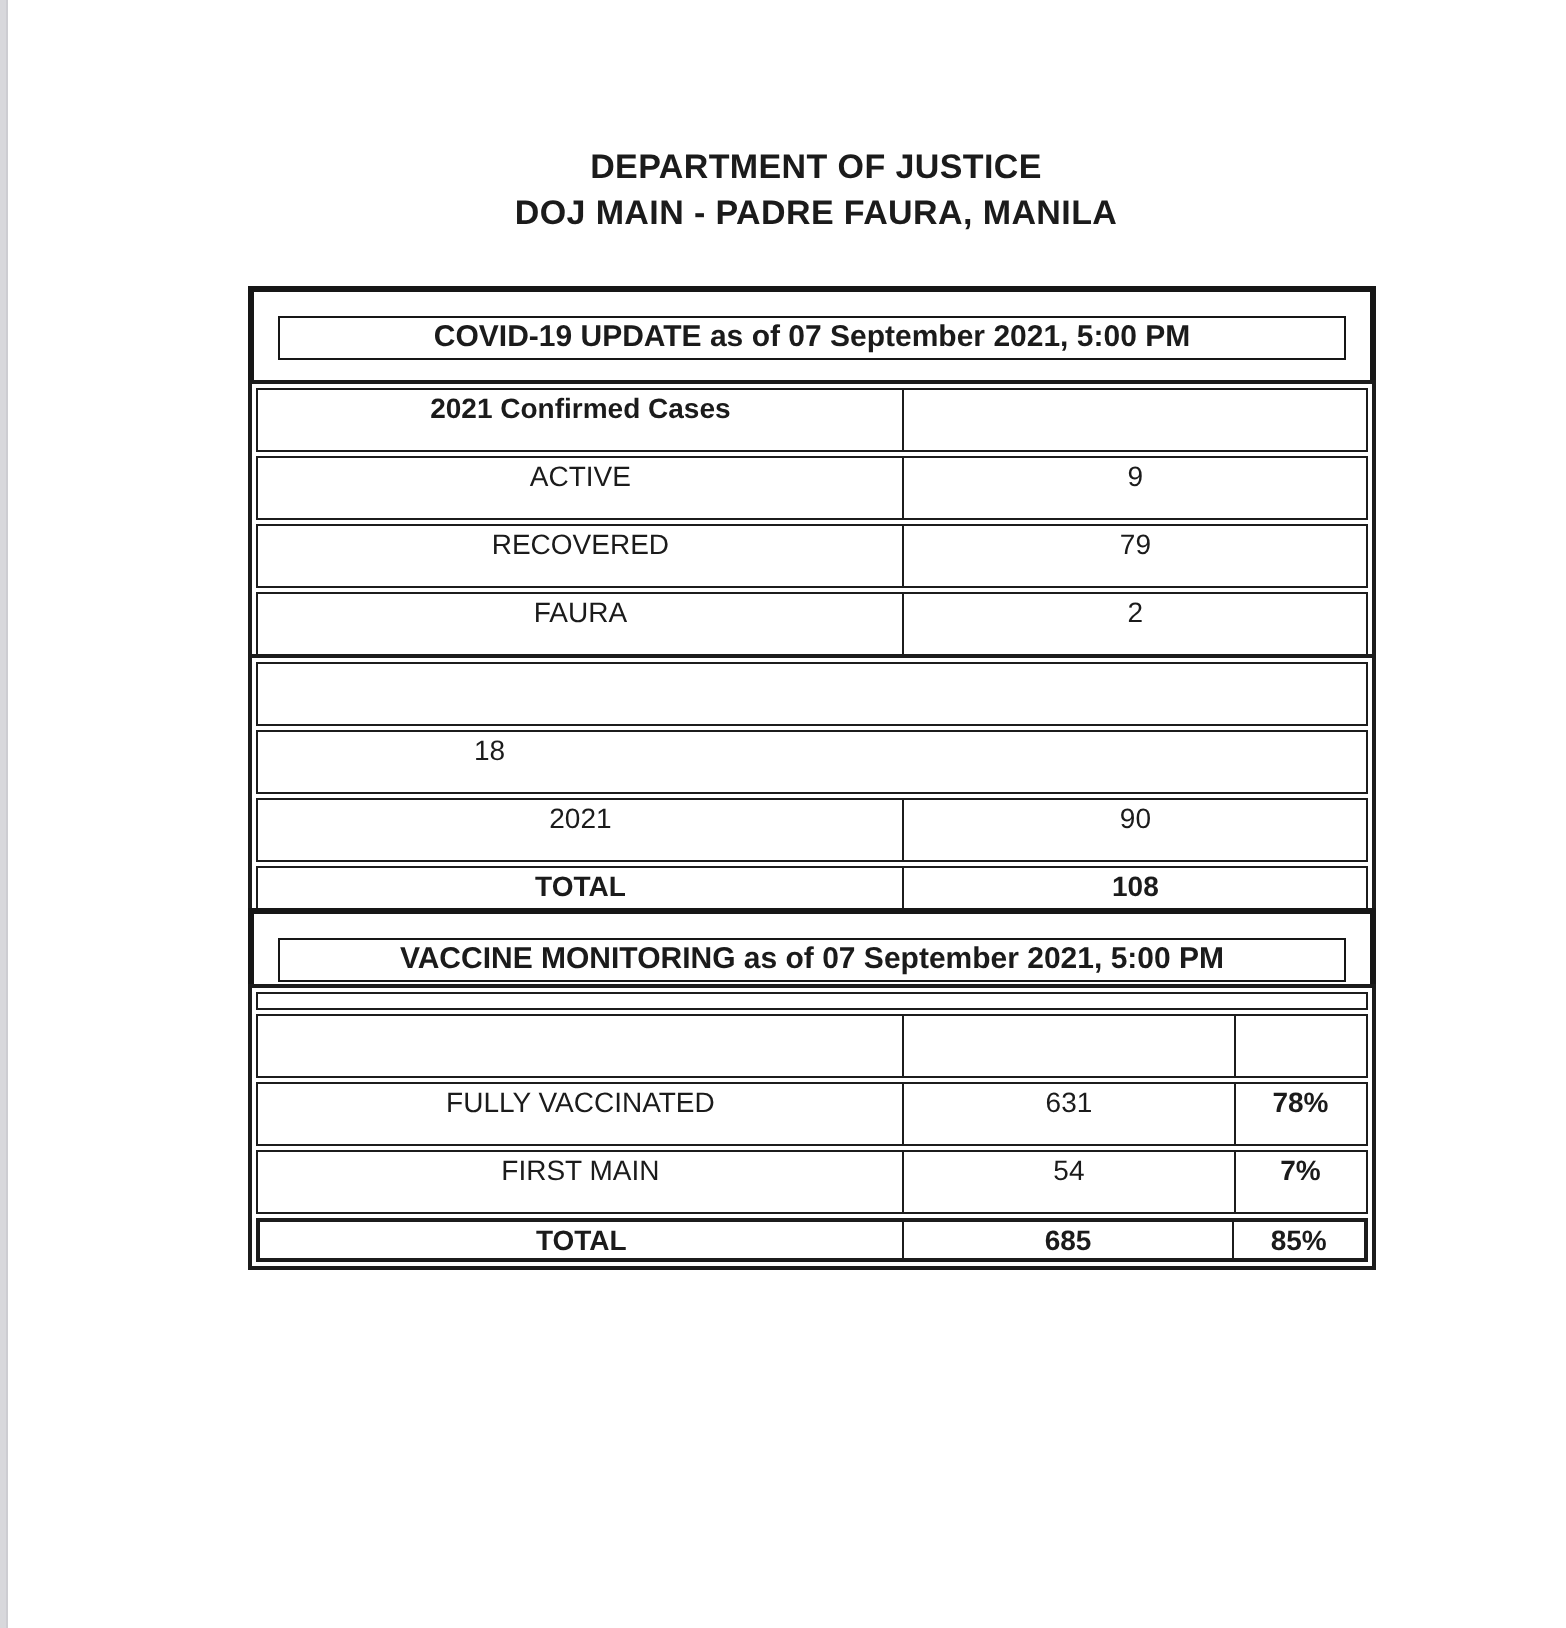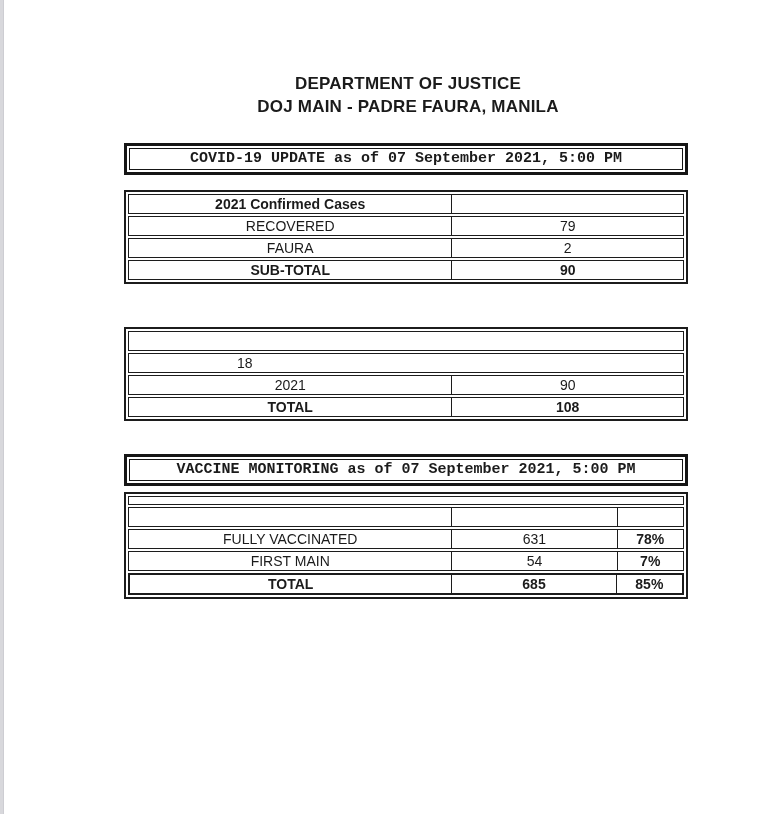--- a/index.html
+++ b/index.html
@@ -34,23 +34,22 @@
     font-weight: bold;
     font-size: 17px;
     line-height: 23px;
     letter-spacing: 0.2px;
   }
   .banner {
     position: absolute;
     left: 0;
     width: 100%;
     border: 3px solid #161616;
-    padding: 2px;
+    padding: 12px;
     background: #ffffff;
-    font-family: Liberation Mono, monospace;
   }
   .banner-inner {
     border: 1px solid #161616;
     text-align: center;
     font-weight: bold;
     font-size: 15px;
     line-height: 18px;
     padding: 1px 0;
   }
   .banner-covid { top: 143px; }
@@ -65,21 +64,21 @@
     flex-direction: column;
     gap: 2px;
     background: #ffffff;
   }
   .tbl-1 { top: 190px; }
   .tbl-2 { top: 327px; }
   .tbl-3 { top: 492px; }
   .row {
     display: flex;
     border: 1px solid #1c1c1c;
-    height: 20px;
+    height: 32px;
   }
   .row-thick {
     border-width: 2px;
     height: 22px;
   }
   .row-spacer { height: 9px; }
   .cell {
     flex: none;
     text-align: center;
     font-size: 14px;
@@ -112,20 +111,24 @@
     </div>
 
     <div class="banner banner-covid">
       <div class="banner-inner">COVID-19 UPDATE as of 07 September 2021, 5:00 PM</div>
     </div>
 
     <div class="tbl tbl-1">
       <div class="row">
         <div class="cell c1 b">2021 Confirmed Cases</div>
         <div class="cell c2 b"></div>
+      </div>
+      <div class="row">
+        <div class="cell c1">ACTIVE</div>
+        <div class="cell c2">9</div>
       </div>
       <div class="row">
         <div class="cell c1">RECOVERED</div>
         <div class="cell c2">79</div>
       </div>
       <div class="row">
         <div class="cell c1">FAURA</div>
         <div class="cell c2">2</div>
       </div>
       <div class="row">

